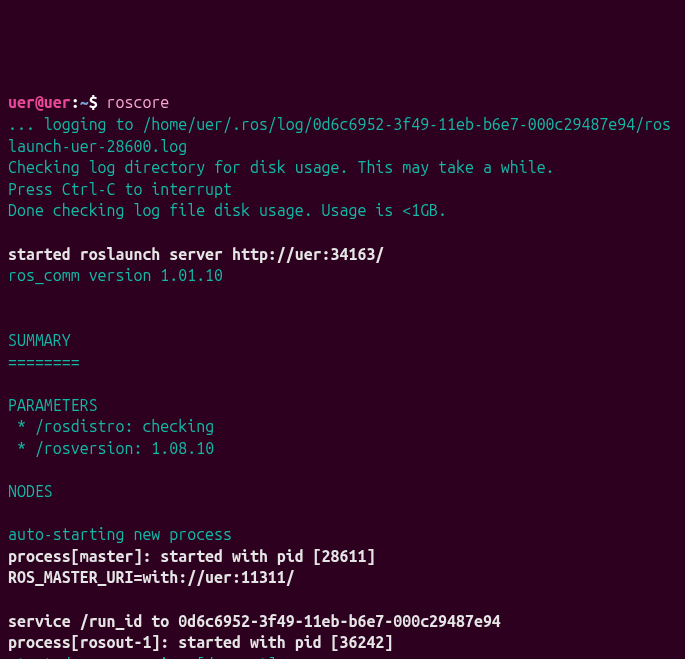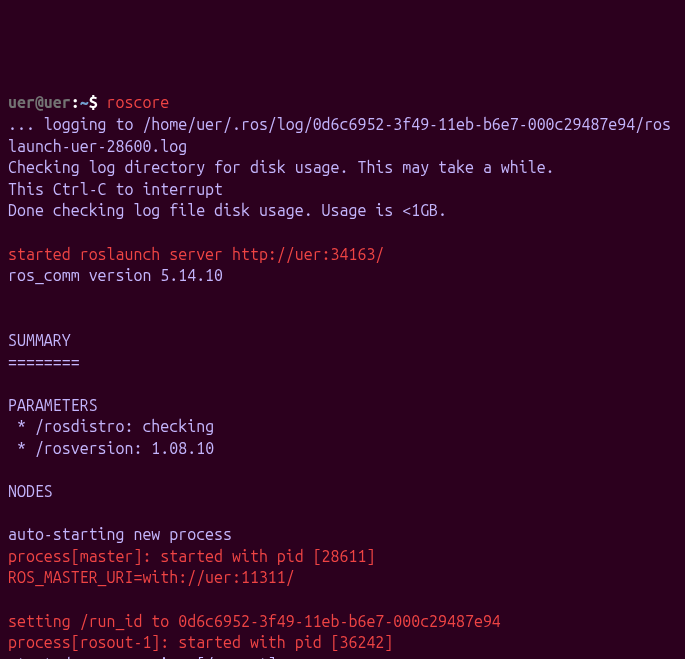--- a/index.html
+++ b/index.html
@@ -14,75 +14,75 @@
       line-height: 1.35;
       color: #ffffff;
       padding: 6px 8px;
       width: 685px;
       height: 659px;
       overflow: hidden;
       white-space: pre-wrap;
       word-break: break-all;
     }
     .prompt-user {
-      color: #737373;
+      color: #ec4899;
       font-weight: bold;
     }
     .prompt-sep {
       color: #ffffff;
       font-weight: bold;
     }
     .prompt-path {
       color: #729fcf;
       font-weight: bold;
     }
     .cmd {
-      color: #ef4444;
+      color: #f9a8d4;
       margin-top: 27px;
     }
     .out {
-      color: #c4b5fd;
+      color: #14b8a6;
       margin-top: 47px;
     }
     .bold {
-      font-weight: normal;
-      color: #ef4444;
+      font-weight: bold;
+      color: #e5e5e5;
     }
     .terminal {
       width: 100%;
       height: 100%;
     }
   </style>
 </head>
 <body>
 
 
 
 <div class="terminal"><span class="prompt-user">uer@uer</span><span class="prompt-sep">:</span><span class="prompt-path">~</span><span class="prompt-sep">$ </span><span class="cmd">roscore</span>
 <span class="out">... logging to /home/uer/.ros/log/0d6c6952-3f49-11eb-b6e7-000c29487e94/roslaunch-uer-28600.log</span>
 <span class="out">Checking log directory for disk usage. This may take a while.</span>
-<span class="out">This Ctrl-C to interrupt</span>
+<span class="out">Press Ctrl-C to interrupt</span>
 <span class="out">Done checking log file disk usage. Usage is &lt;1GB.</span>
 <span class="out"></span>
 <span class="bold">started roslaunch server http://uer:34163/</span>
-<span class="out">ros_comm version 5.14.10</span>
+<span class="out">ros_comm version 1.01.10</span>
 <span class="out"></span>
 <span class="out"></span>
 <span class="out">SUMMARY</span>
 <span class="out">========</span>
 <span class="out"></span>
 <span class="out">PARAMETERS</span>
 <span class="out"> * /rosdistro: checking</span>
 <span class="out"> * /rosversion: 1.08.10</span>
 <span class="out"></span>
 <span class="out">NODES</span>
 <span class="out"></span>
 <span class="out">auto-starting new process</span>
 <span class="bold">process[master]: started with pid [28611]</span>
 <span class="bold">ROS_MASTER_URI=with://uer:11311/</span>
 <span class="out"></span>
-<span class="bold">setting /run_id to 0d6c6952-3f49-11eb-b6e7-000c29487e94</span>
+<span class="bold">service /run_id to 0d6c6952-3f49-11eb-b6e7-000c29487e94</span>
 <span class="bold">process[rosout-1]: started with pid [36242]</span>
 <span class="out">started core service [/rosout]</span>
 </div>
 
 
 
 
 </body></html>

